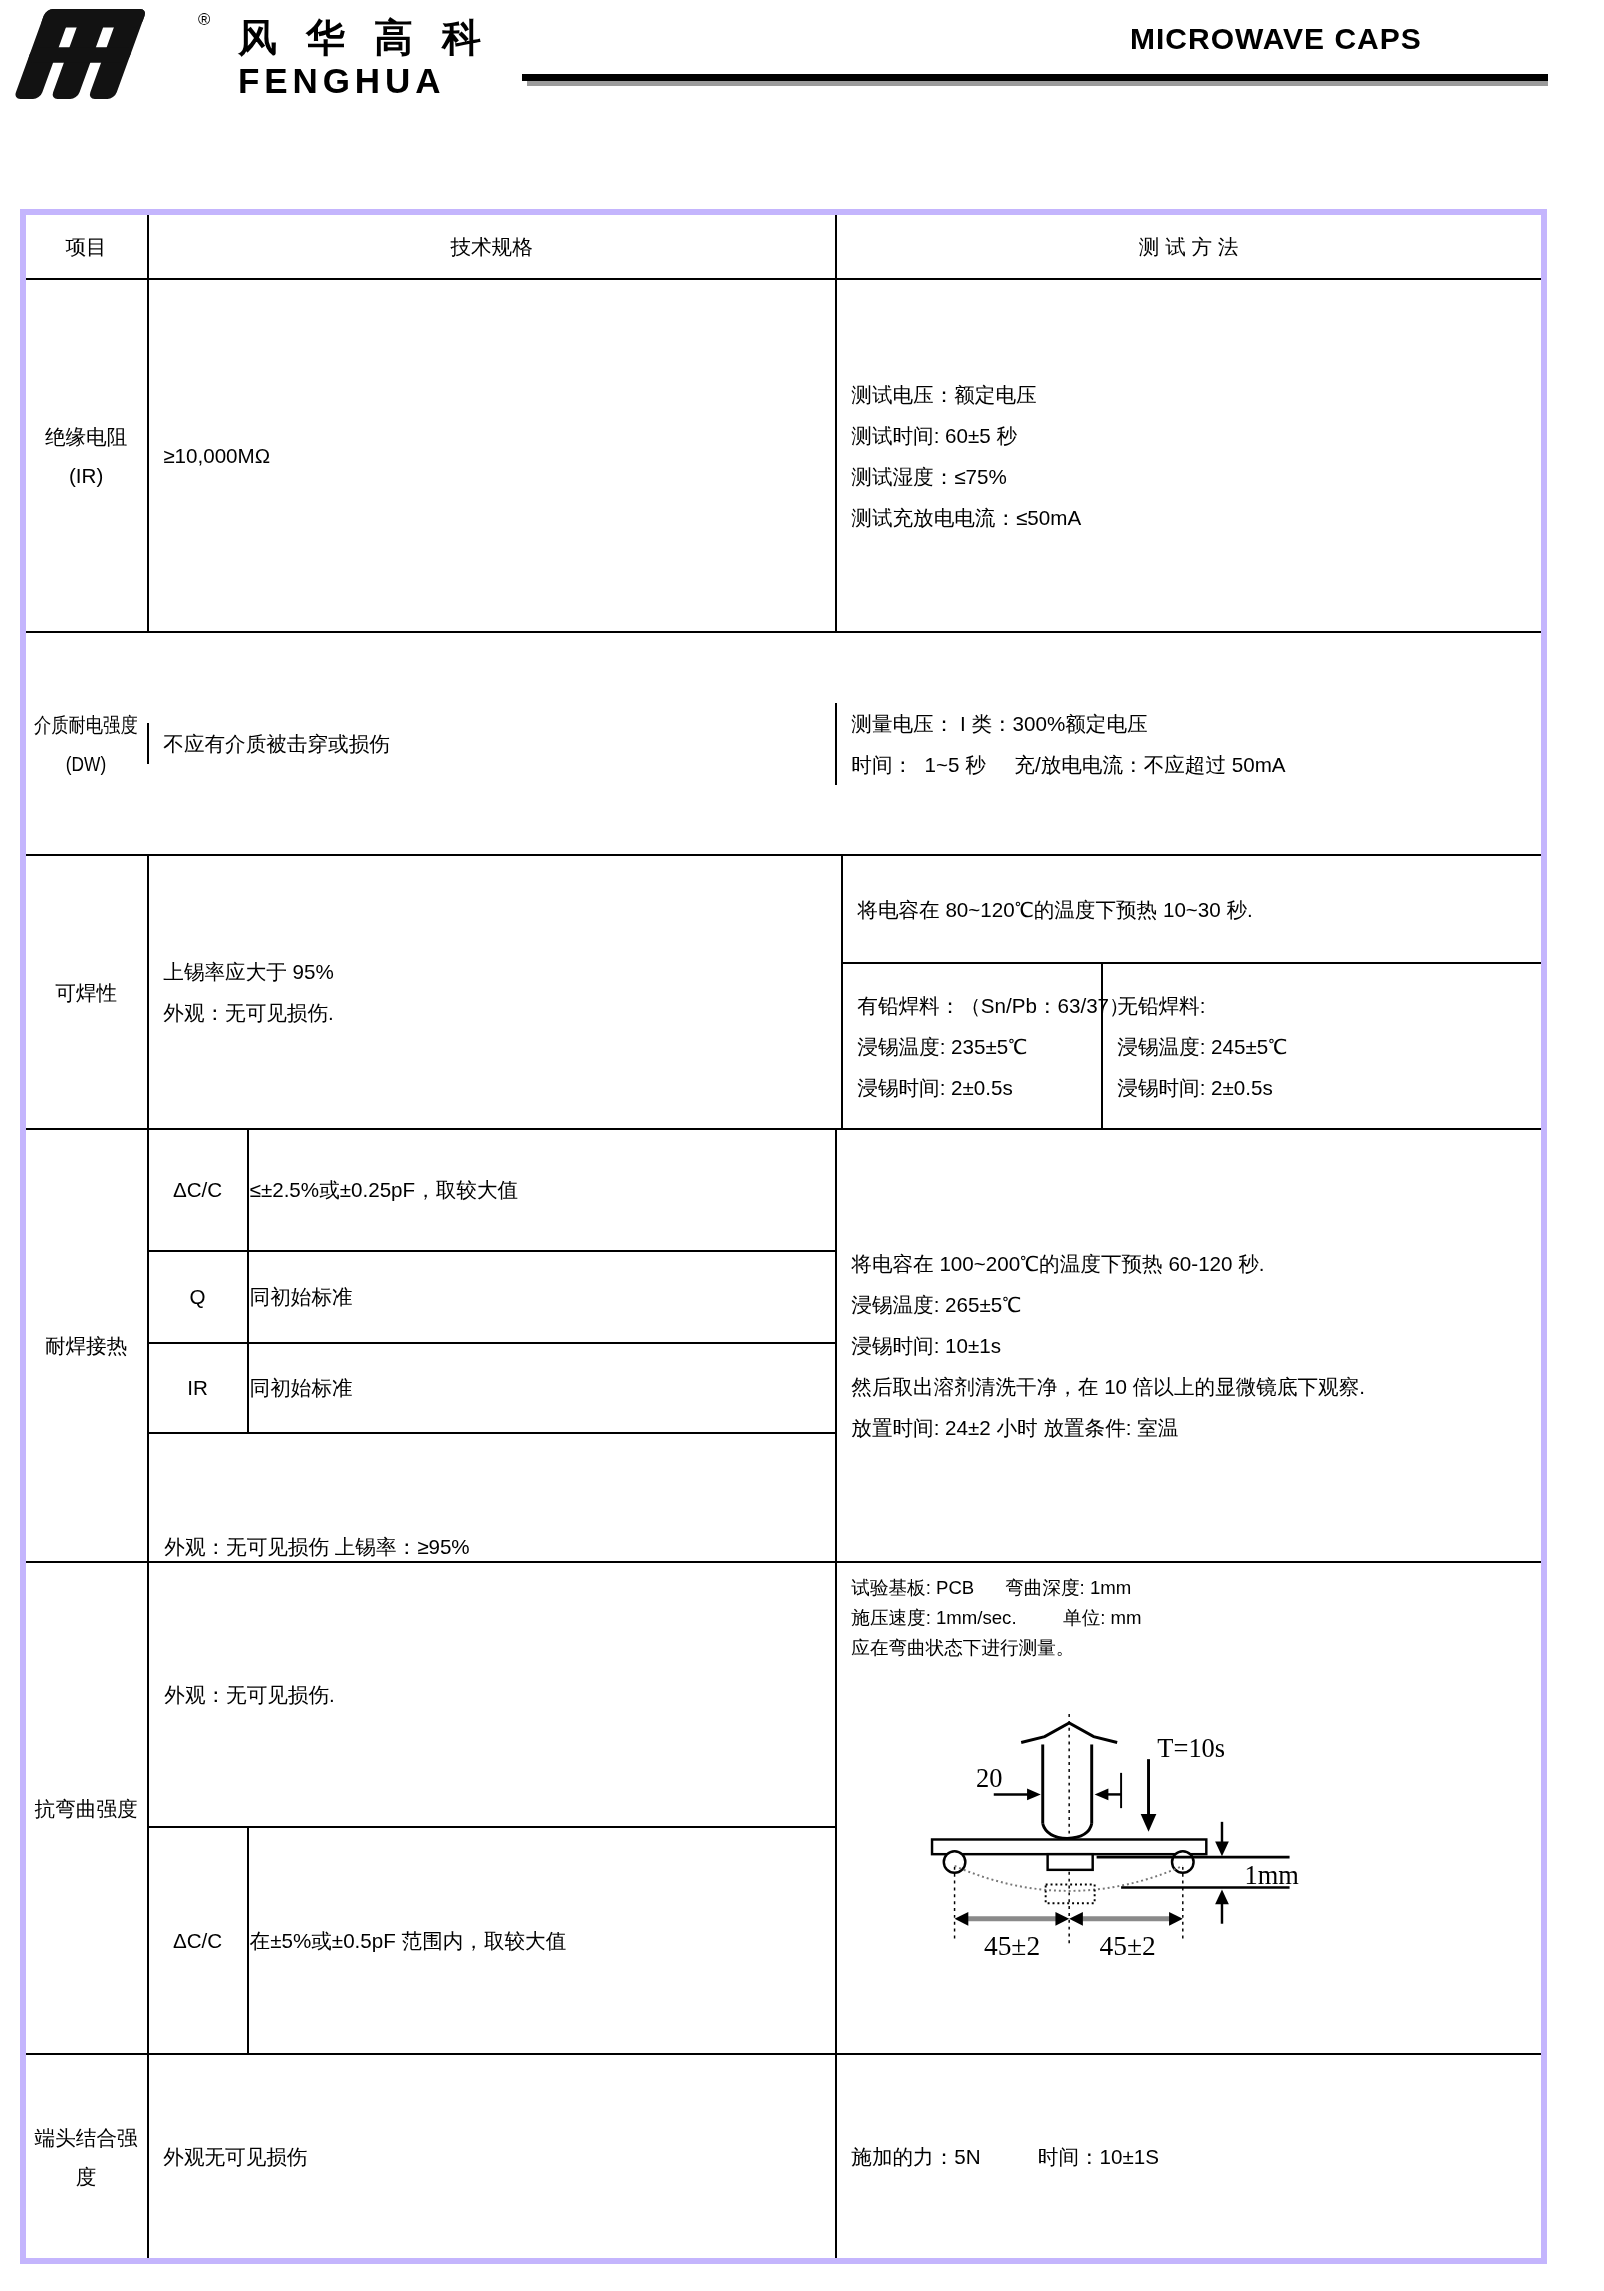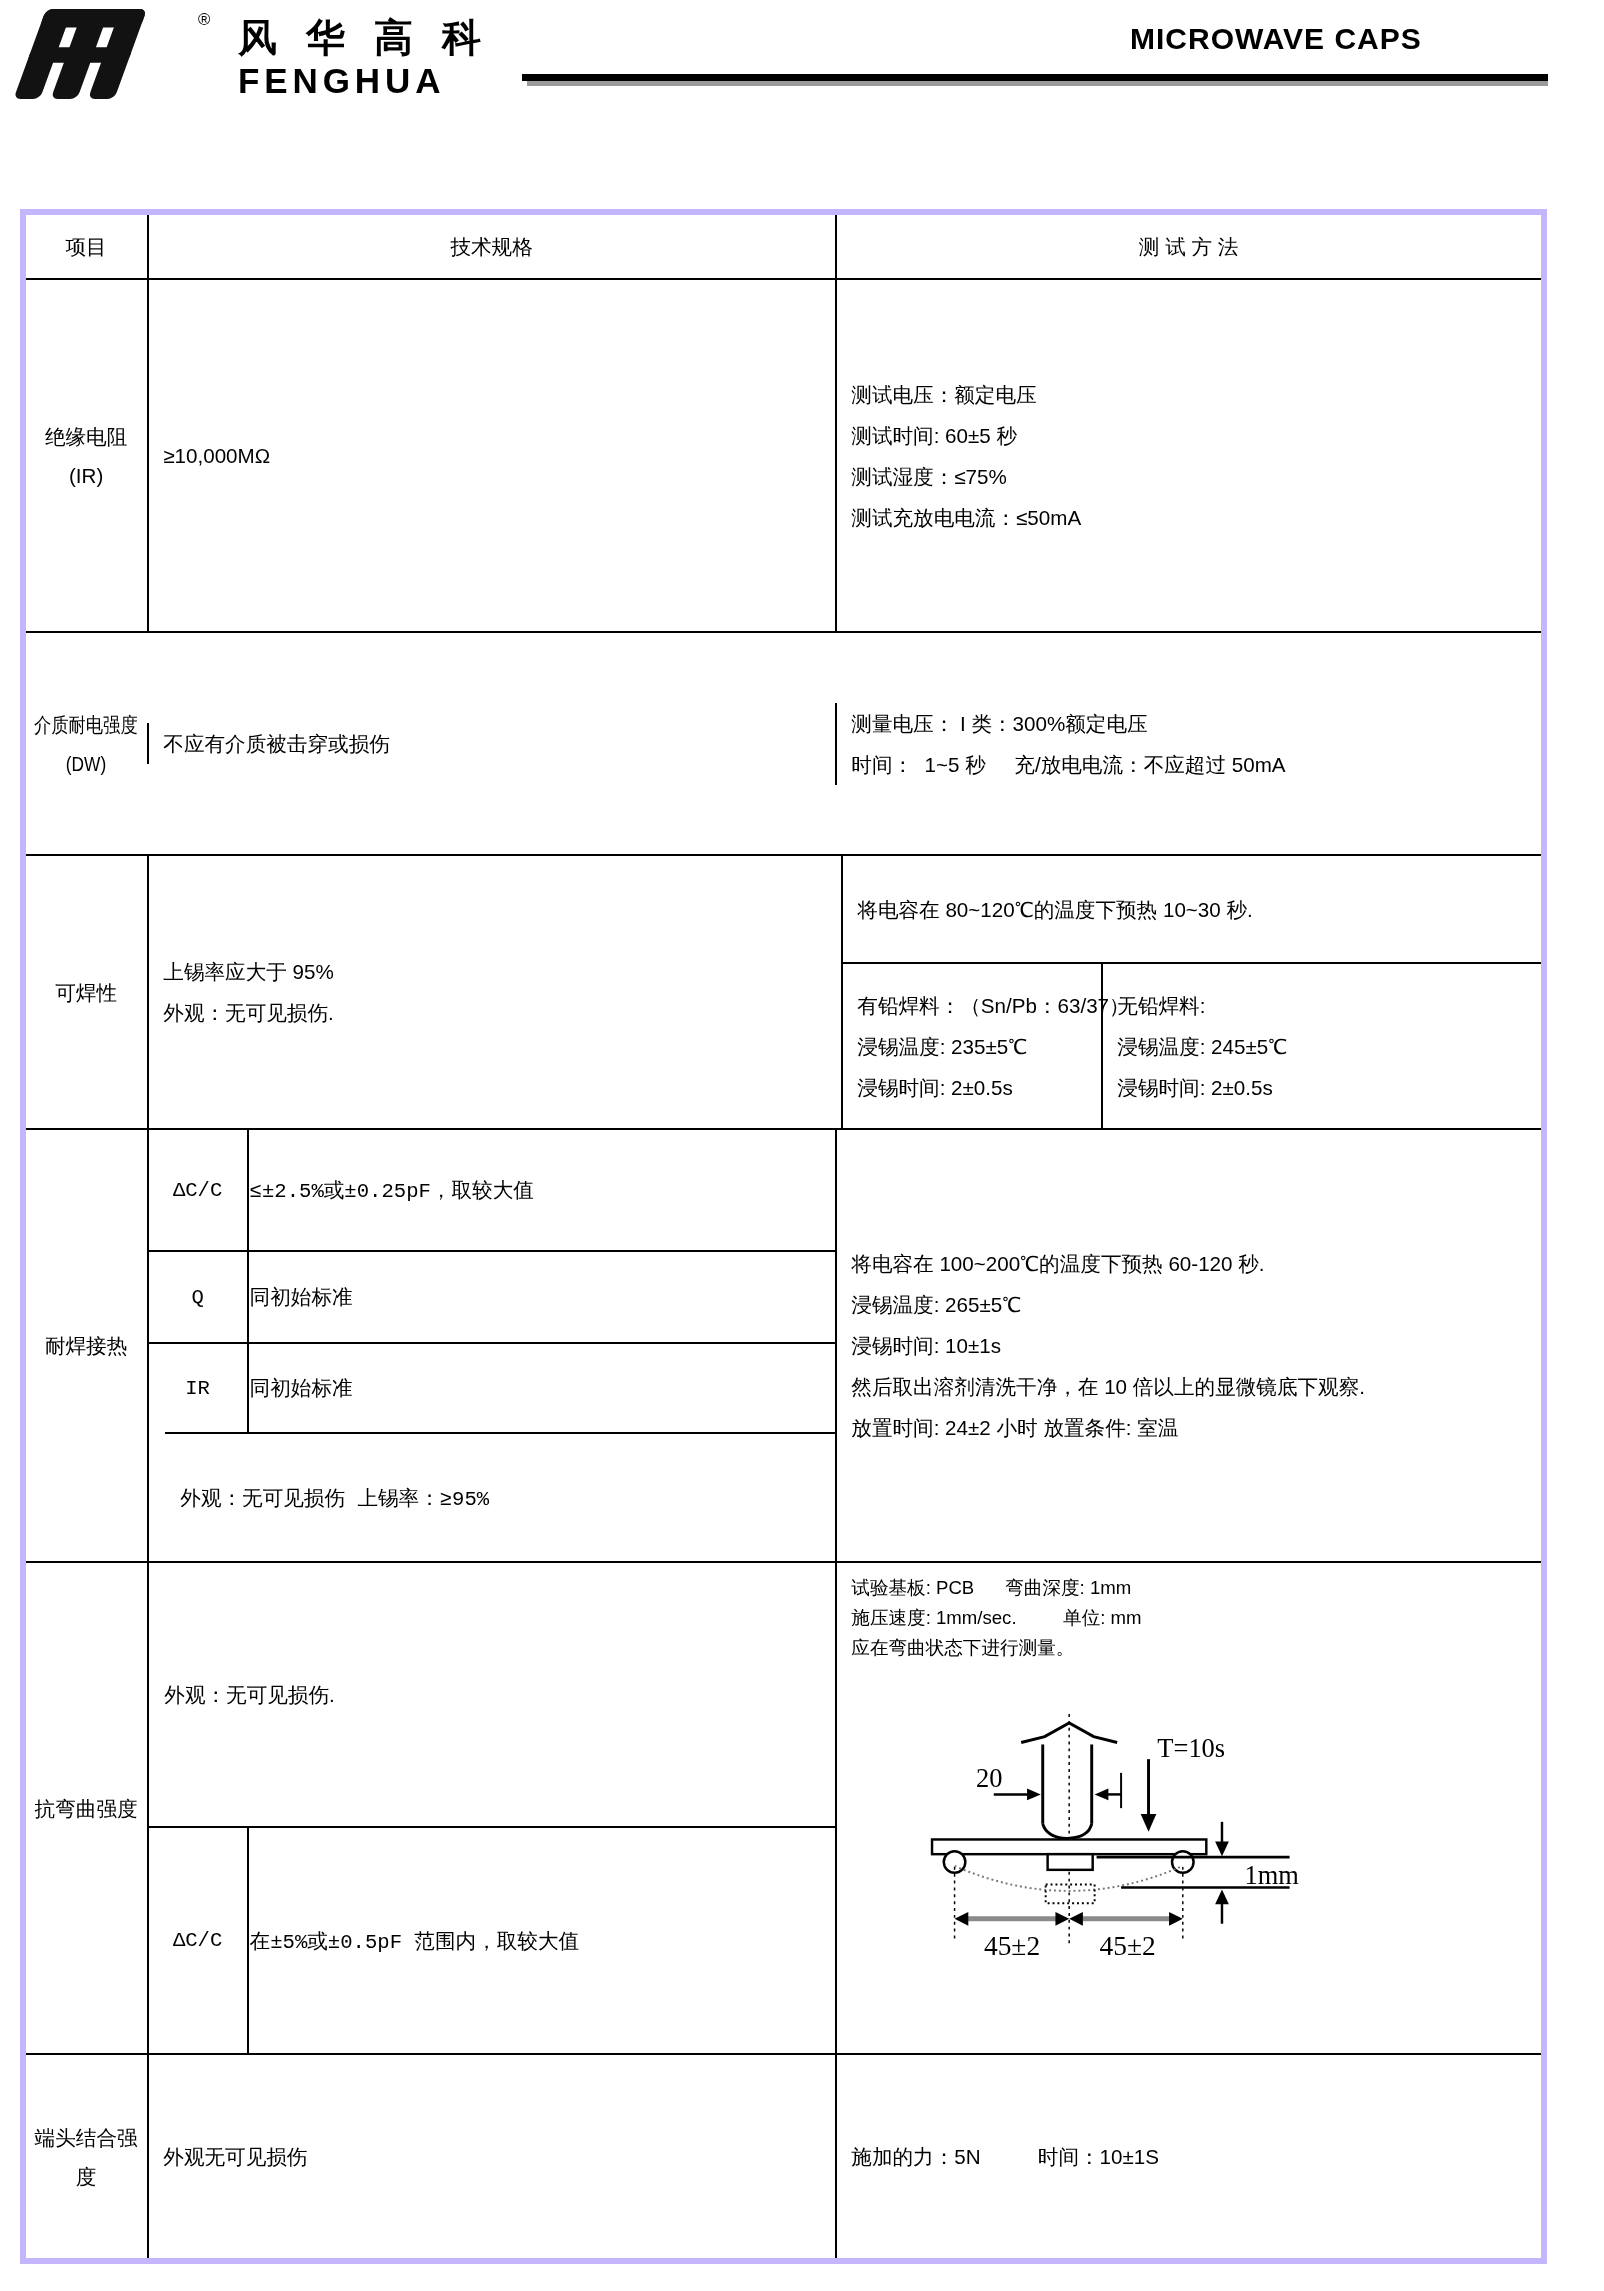--- a/index.html
+++ b/index.html
@@ -28,21 +28,21 @@
   .hdr{font-size:20.6px;font-weight:normal;}
   .squeeze{transform:scaleX(0.84);transform-origin:center;white-space:nowrap;}
 
   
   .soldertop{height:108px;box-sizing:border-box;border-bottom:2px solid #000;display:flex;flex-direction:column;justify-content:center;}
   .solderbottom{flex:1;display:flex;}
   .solderleft{width:260px;box-sizing:border-box;border-right:2px solid #000;display:flex;flex-direction:column;justify-content:center;}
   .solderright{flex:1;display:flex;flex-direction:column;justify-content:center;}
 
   
-  .subrow{display:flex;box-sizing:border-box;border-top:2px solid #000;font-family:Liberation Mono, monospace;}
+  .subrow{display:flex;box-sizing:border-box;border-top:2px solid #000;}
   .subrow.first{border-top:none;}
   .sublabel{width:100px;box-sizing:border-box;border-right:2px solid #000;display:flex;justify-content:center;align-items:center;font-size:20.6px;}
   .subval{flex:1;display:flex;align-items:center;padding-left:1px;font-size:20.6px;white-space:pre;}
 
   .bend-method{position:relative;justify-content:flex-start;}
   .bend-method .txt{padding:9.8px 0 0 14.7px;}
   .diagram-wrap{position:absolute;left:49px;top:147px;}
 
   svg text{font-family:"Liberation Serif",serif;}
 </style>
@@ -142,21 +142,21 @@
         <div class="subval">≤±2.5%或±0.25pF，取较大值</div>
       </div>
       <div class="subrow" style="height:92px;">
         <div class="sublabel">Q</div>
         <div class="subval">同初始标准</div>
       </div>
       <div class="subrow" style="height:90px;">
         <div class="sublabel">IR</div>
         <div class="subval">同初始标准</div>
       </div>
-      <div class="subrow" style="flex:1;display:flex;align-items:center;margin-left:16px;">
+      <div class="subrow" style="flex:1;display:flex;align-items:flex-end;">
         <div class="subval" style="padding-left:15.7px;">外观：无可见损伤 上锡率：≥95%</div>
       </div>
     </div>
     <div class="c3 pad">
       <div class="ln">将电容在 100~200℃的温度下预热 60-120 秒.</div>
       <div class="ln">浸锡温度: 265±5℃</div>
       <div class="ln">浸锡时间: 10±1s</div>
       <div class="ln">然后取出溶剂清洗干净，在 10 倍以上的显微镜底下观察.</div>
       <div class="ln">放置时间: 24±2 小时 放置条件: 室温</div>
     </div>

